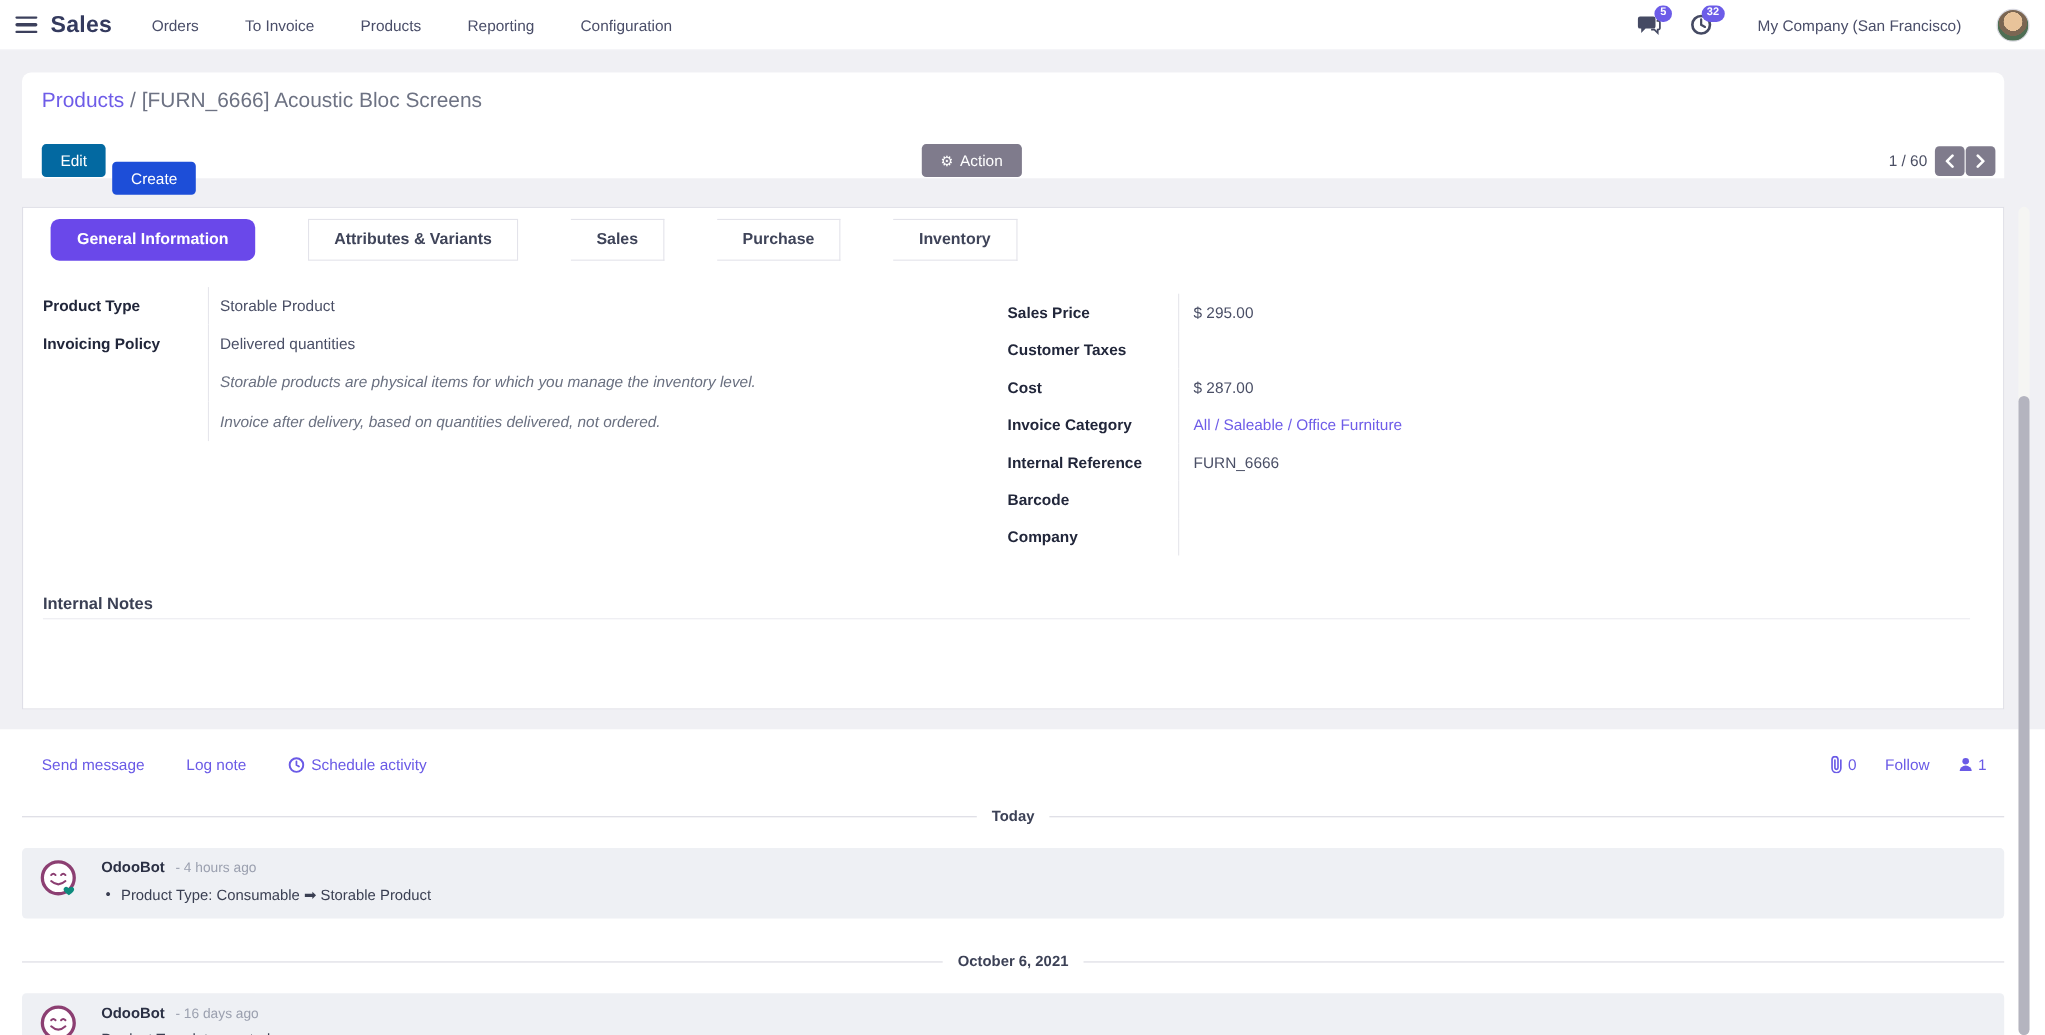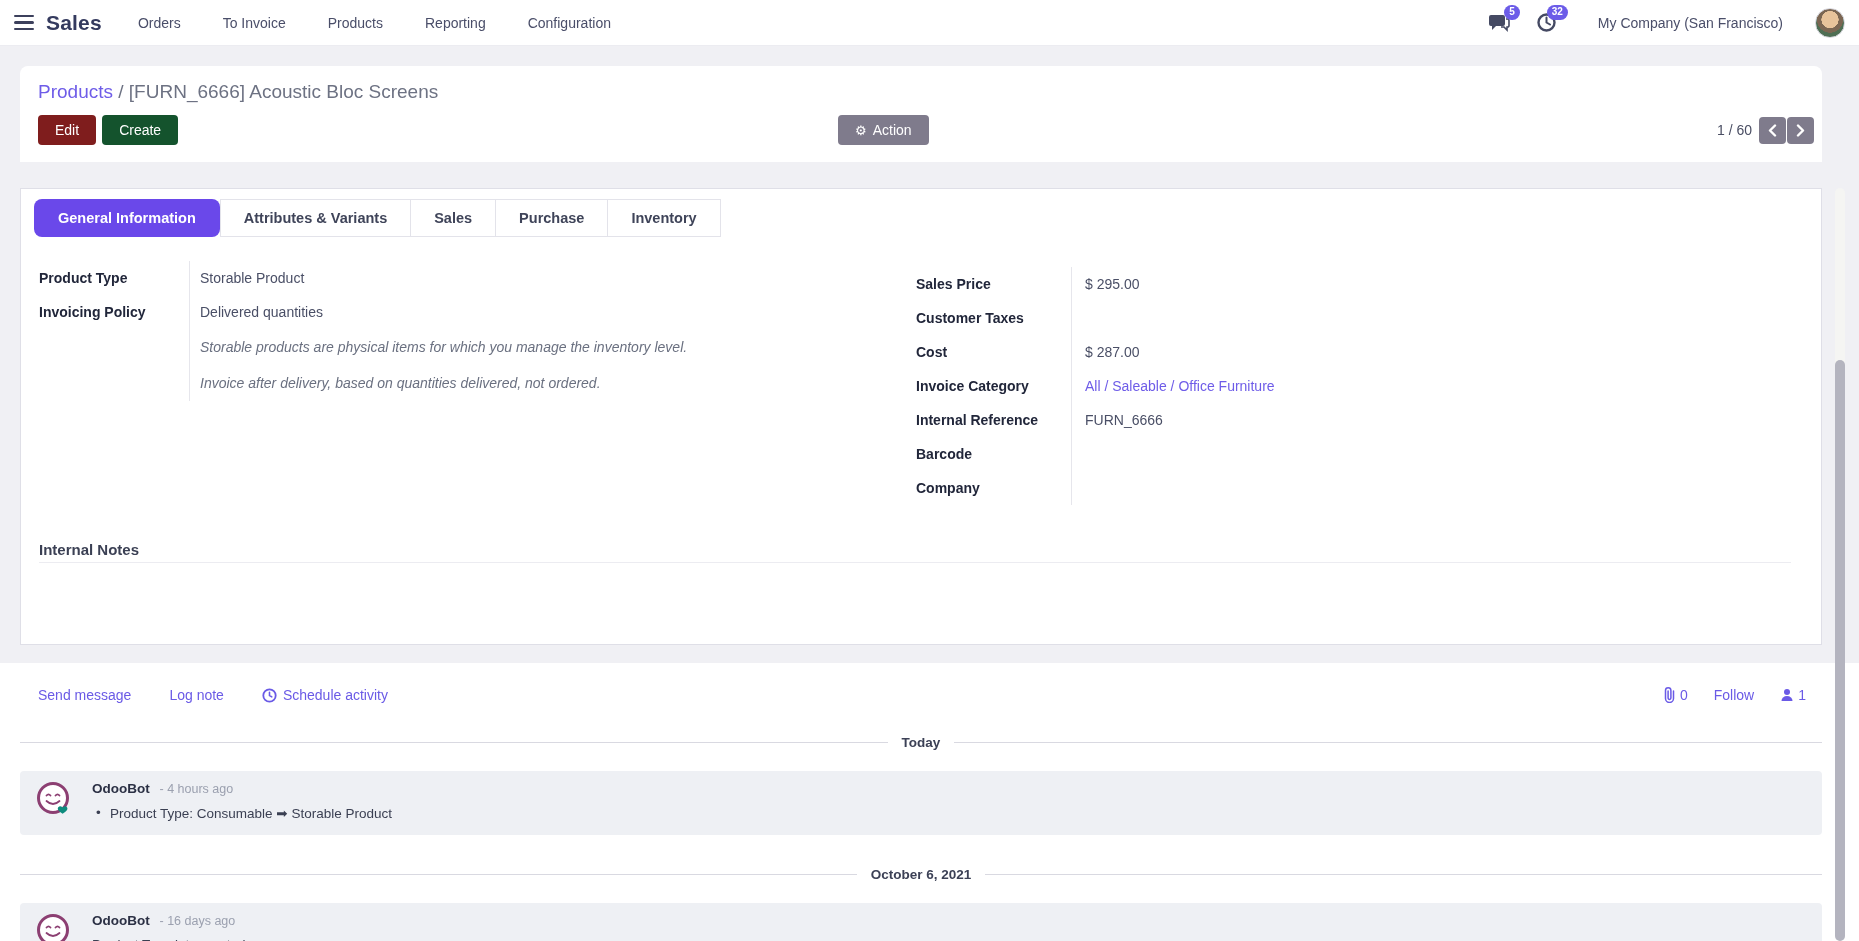--- a/index.html
+++ b/index.html
@@ -40,37 +40,37 @@
   
   .control-panel {
     margin-top:20px; background:#fff; border-radius:8px 8px 0 0;
     padding:15px 4px 16px 18px; position:relative; height:96px;
   }
   .breadcrumb { font-size:19px; }
   .breadcrumb a { color:#6e5ce8; text-decoration:none; cursor:pointer; }
   .breadcrumb .sep, .breadcrumb .current { color:#6d7283; }
   .cp-buttons { display:flex; align-items:center; margin-top:12px; position:relative; }
   .btn { font-size:14px; border:none; border-radius:4px; padding:7px 17px; cursor:pointer; color:#fff; }
-  .btn-primary { background:#7f1d1d; }
-  .btn-secondary { background:#14532d; margin-left:6px; }
+  .btn-primary { background:#0369a1; }
+  .btn-secondary { background:#1d4ed8; margin-left:6px;margin-top:32px; }
   .btn-action { background:#7f7b8c; position:absolute; left:800px; display:flex; align-items:center; gap:6px; }
   .gear-glyph { font-size:13px; }
   .pager { position:absolute; right:4px; display:flex; align-items:center; gap:1px; }
   .pager-count { font-size:14px; color:#4a4e63; margin-right:6px; }
   .pager-btn {
     width:27px; height:27px; background:#7f7b8c; border:none; border-radius:4px;
     display:flex; align-items:center; justify-content:center; cursor:pointer;
   }
 
   
   .sheet {
     margin-top:26px; background:#fff; border:1px solid #dfdfe7;
     height:457px; position:relative;
   }
-  .tabs { display:flex; padding:10px 0 0 13px; }
+  .tabs { display:flex; padding:10px 0 0 25px;gap:48px; }
   .tab {
     font-size:14.5px; font-weight:600; padding:10px 23px; background:#fff;
     border:1px solid #e3e3ea; border-left:none; color:#3f4459; cursor:pointer; white-space:nowrap;
   }
   .tab:nth-child(2){ border-left:1px solid #e3e3ea; border-radius:0; }
   .tab.active {
     background:#6a48ea; color:#fff; border:none; border-radius:8px;
     padding:11px 24px; position:relative; z-index:1;
   }
 

